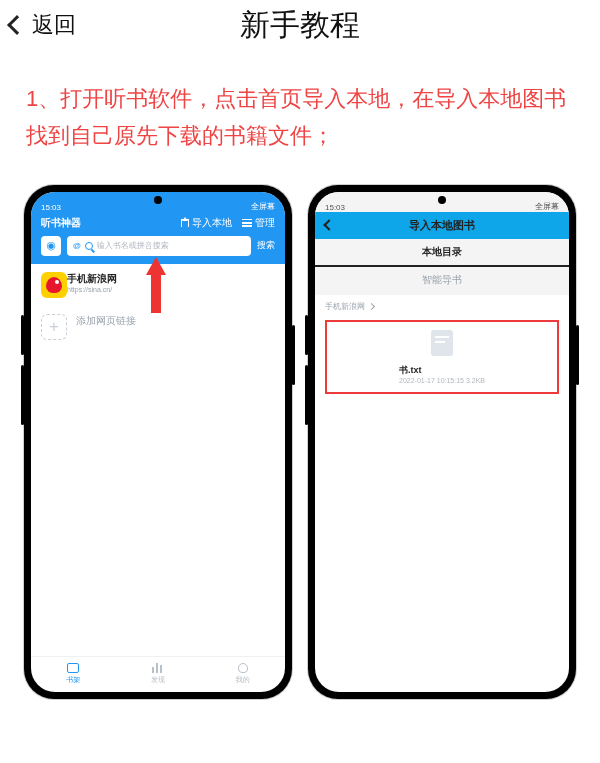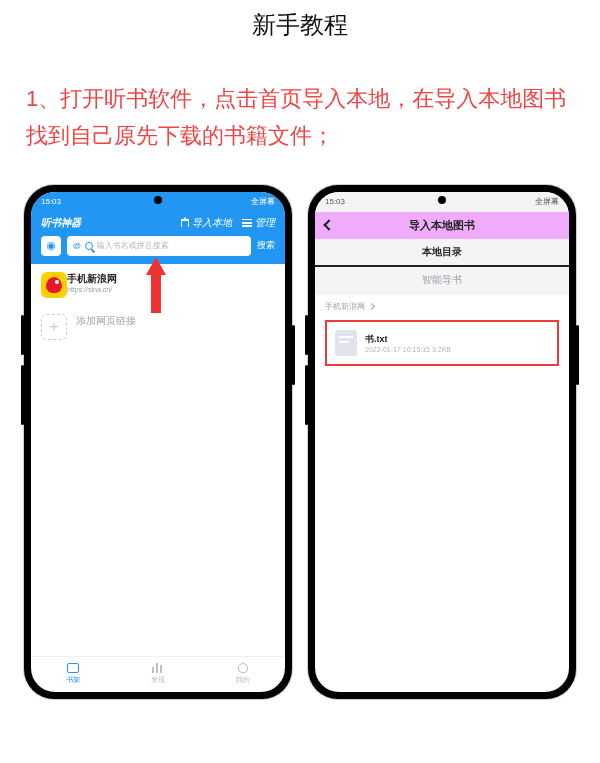--- a/index.html
+++ b/index.html
@@ -23,21 +23,21 @@
   .chevron {
     width: 14px; height: 14px;
     border-left: 3px solid #222;
     border-bottom: 3px solid #222;
     transform: rotate(45deg);
     margin-right: 4px;
   }
   .back-text { font-size: 22px; color: #111; }
   .page-title {
     position: absolute; left: 0; right: 0; text-align: center;
-    font-size: 24px; color: #111; font-weight: 500;
+    font-size: 30px; color: #111; font-weight: 500;
     pointer-events: none;
   }
 
   
   .instruction {
     font-size: 22px;
     color: #ef4444;
     line-height: 1.7;
     padding: 30px 26px 10px 26px;
   }
@@ -75,21 +75,21 @@
     overflow: hidden;
     position: relative;
   }
 
   
   .status {
     height: 20px;
     font-size: 8px;
     color: #fff;
     display: flex;
-    align-items: center;
+    align-items: flex-end;
     justify-content: space-between;
     padding: 0 10px;
   }
   .status.blue { background: #2296f3; }
   .status.light { background: #f4f4f4; color: #555; }
   .notch {
     position: absolute;
     top: 4px; left: 50%; transform: translateX(-50%);
     width: 8px; height: 8px; background: #000; border-radius: 50%;
   }
@@ -97,21 +97,20 @@
   
   .blue-header {
     background: #2296f3;
     color: #fff;
     padding: 4px 10px 8px 10px;
     position: relative;
   }
   .bh-row1 {
     display: flex; align-items: center; gap: 10px;
     font-size: 10px;
-    font-style: italic;
   }
   .bh-title { font-weight: 600; flex: 0 0 auto; }
   .bh-spacer { flex: 1 1 auto; }
   .bh-link { display: flex; align-items: center; gap: 3px; font-size: 10px; }
   .upload-ico {
     width: 8px; height: 8px;
     border: 1.5px solid #fff; border-bottom: none;
     position: relative;
   }
   .upload-ico::after {
@@ -196,56 +195,60 @@
   .bn-item.active { color:#2296f3; }
   .bn-ico { width:12px; height:10px; }
   .bn-ico.book { border:1.5px solid currentColor; border-radius:2px; }
   .bn-ico.bars { display:flex; align-items:flex-end; gap:2px; }
   .bn-ico.bars span{ width:2px; background:currentColor;}
   .bn-ico.bars span:nth-child(1){height:6px;} .bn-ico.bars span:nth-child(2){height:10px;} .bn-ico.bars span:nth-child(3){height:8px;}
   .bn-ico.user { width:10px; height:10px; border:1.5px solid currentColor; border-radius:50% 50% 40% 40%;}
 
   
   .r-header {
-    background:#f0abfc; padding:6px 10px; text-align:center;
+    background:#0ea5e9; padding:6px 10px; text-align:center;
     font-size:11px; color:#222; position:relative; font-weight:600;
   }
   .r-back {
     position:absolute; left:10px; top:50%; transform:translateY(-50%);
     width:8px; height:8px; border-left:2px solid #222; border-bottom:2px solid #222;
     transform:translateY(-50%) rotate(45deg);
   }
   .tabs {
     display:flex; font-size:10px; color:#9aa3ad; background:#f4f4f4;flex-direction:column;
   }
   .tab { flex:1; text-align:center; padding:6px 0; }
   .tab.active { color:#222; font-weight:600; border-bottom:2px solid #222; }
   .tab:not(.active){ border-bottom:2px solid transparent;}
   .path-row {
     font-size:8px; color:#9aa3ad; padding:6px 10px; display:flex; align-items:center; gap:4px;
   }
   .chev-sm { width:5px; height:5px; border-right:1px solid #9aa3ad; border-bottom:1px solid #9aa3ad; transform:rotate(-45deg);}
   .file-card {
     margin:2px 10px; border:2px solid #ed3b3b; padding:8px;
-    display:flex; gap:8px; align-items:center;
+    display:flex; gap:8px; align-items:center;flex-direction:column;
   }
   .file-ico {
     width:22px; height:26px; background:#dfe5ea; border-radius:3px;
     position:relative;
   }
   .file-ico::before{content:"";position:absolute;left:4px;top:6px;right:4px;height:2px;background:#fff;}
   .file-ico::after{content:"";position:absolute;left:4px;top:11px;right:8px;height:2px;background:#fff;}
   .file-texts { display:flex; flex-direction:column; }
   .file-name { font-size:9px; color:#222; font-weight:600;}
   .file-meta { font-size:7px; color:#b0b6bf;}
 </style>
 </head>
 <body>
 
 <div class="topbar">
+  <div class="back-area">
+    <span class="chevron"></span>
+    <span class="back-text">返回</span>
+  </div>
   <div class="page-title">新手教程</div>
 </div>
 
 <div class="instruction">1、打开听书软件，点击首页导入本地，在导入本地图书找到自己原先下载的书籍文件；</div>
 
 <div class="phones">
 
   <div class="phone">
     <span class="phone-btn b1"></span>
     <span class="phone-btn b2"></span>

